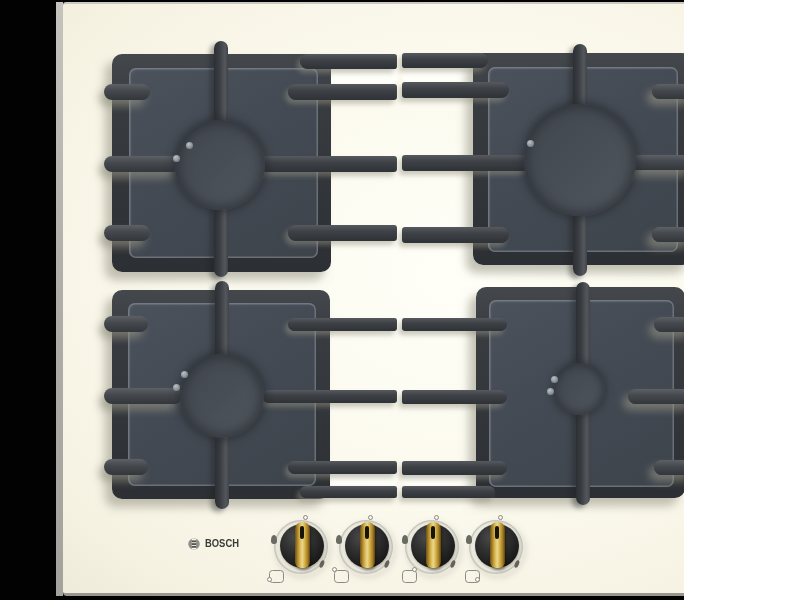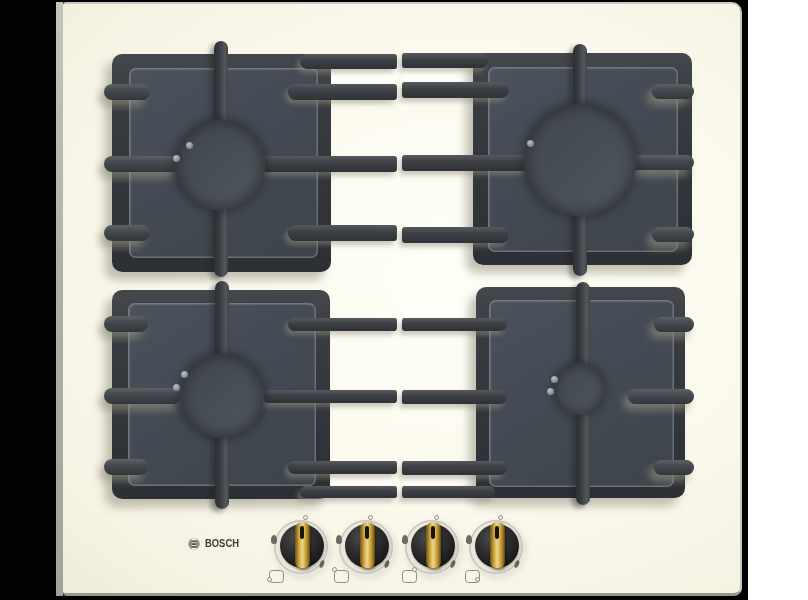--- a/index.html
+++ b/index.html
@@ -1,16 +1,16 @@
 <!DOCTYPE html>
 <html><head>
 <meta charset="utf-8">
 <style>
   html,body{margin:0;padding:0}
-  #stage{position:relative;width:748px;height:600px;background:#020202;overflow:hidden;font-family:"Liberation Sans",sans-serif}
+  #stage{position:relative;width:684px;height:600px;background:#020202;overflow:hidden;font-family:"Liberation Sans",sans-serif}
   .abs{position:absolute}
   .frame{background:linear-gradient(180deg,#44484c 0%,#383b3f 25%,#303337 75%,#2c2f33 100%);border-radius:10px;box-shadow:-7px 8px 10px rgba(145,143,128,.55)}
   .plate{background:linear-gradient(150deg,#4b525c 0%,#444b54 40%,#3e444c 100%);border-radius:7px;box-shadow:inset 0 0 0 1.5px rgba(148,154,161,.5), inset 2px 2px 3px rgba(120,127,135,.25);box-sizing:border-box}
   .burner{border-radius:50%}
   .vbar{width:14px;background:linear-gradient(90deg,#2c2f33 0%,#383b3f 35%,#54585d 78%,#3f4246 100%);border-radius:7px;box-shadow:-4px 3px 5px rgba(30,33,36,.4)}
   .hbar{background:linear-gradient(180deg,#565a5f 0%,#3e4145 40%,#323539 85%,#2f3236 100%);box-shadow:-3px 4px 5px rgba(150,148,132,.5)}
   .stub{background:linear-gradient(180deg,#5d6166 0%,#45484d 42%,#33363a 100%);border-radius:8px;box-shadow:-5px 6px 8px rgba(148,146,130,.65)}
   .railL{border-radius:3px 8px 8px 3px}
   .railR{border-radius:8px 3px 3px 8px}
   .dot{border-radius:50%;background:radial-gradient(circle at 38% 32%,#bcc1c4,#8a9299 55%,#61686f)}

